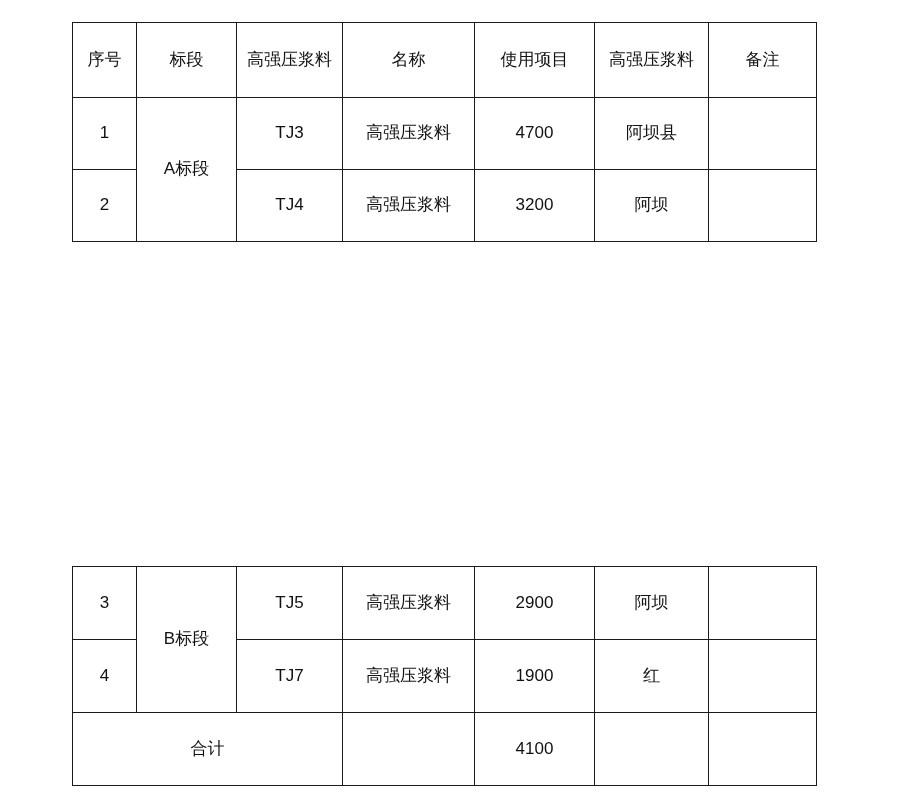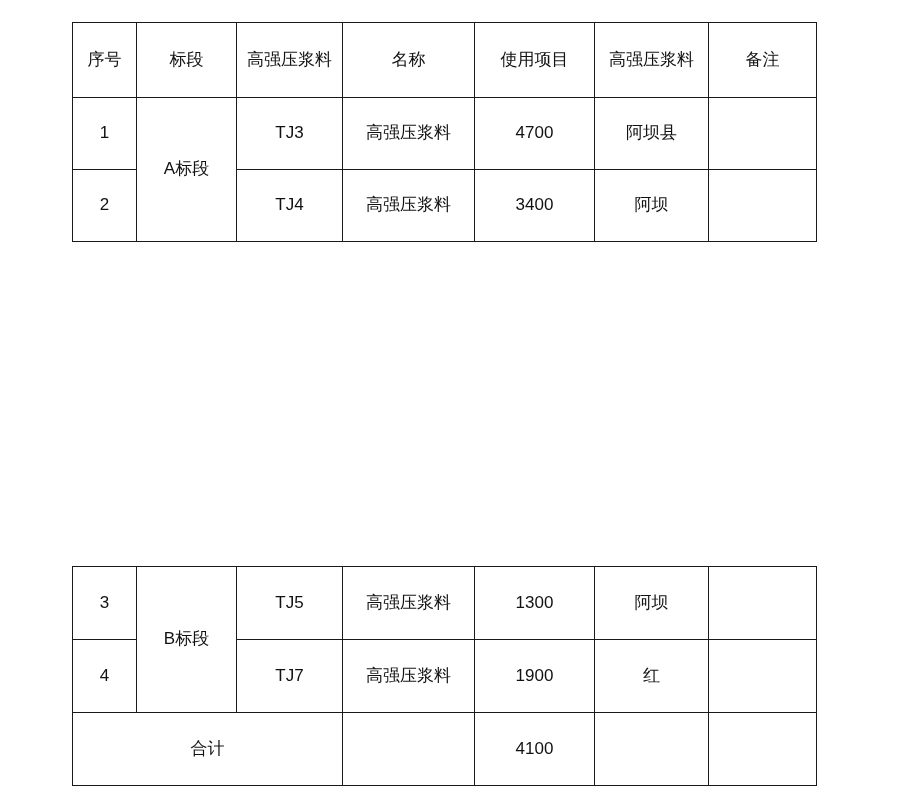--- a/index.html
+++ b/index.html
@@ -99,21 +99,21 @@
         <td>TJ3</td>
         <td>高强压浆料</td>
         <td>4700</td>
         <td>阿坝县</td>
         <td class="cell-empty"></td>
       </tr>
       <tr class="data-row">
         <td>2</td>
         <td>TJ4</td>
         <td>高强压浆料</td>
-        <td>3400</td>
+        <td>3200</td>
         <td>阿坝</td>
         <td class="cell-empty"></td>
       </tr>
     </tbody>
   </table>
 
   <table class="data-table" id="table-bottom">
     <colgroup>
       <col class="col-seq">
         <col class="col-lot">
@@ -122,21 +122,21 @@
       <col class="col-qty">
         <col class="col-place">
         <col class="col-remark">
     </colgroup>
     <tbody>
       <tr>
         <td>3</td>
         <td rowspan="2">B标段</td>
         <td>TJ5</td>
         <td>高强压浆料</td>
-        <td>1300</td>
+        <td>2900</td>
         <td>阿坝</td>
         <td class="cell-empty"></td>
       </tr>
       <tr>
         <td>4</td>
         <td>TJ7</td>
         <td>高强压浆料</td>
         <td>1900</td>
         <td>红</td>
         <td class="cell-empty"></td>

